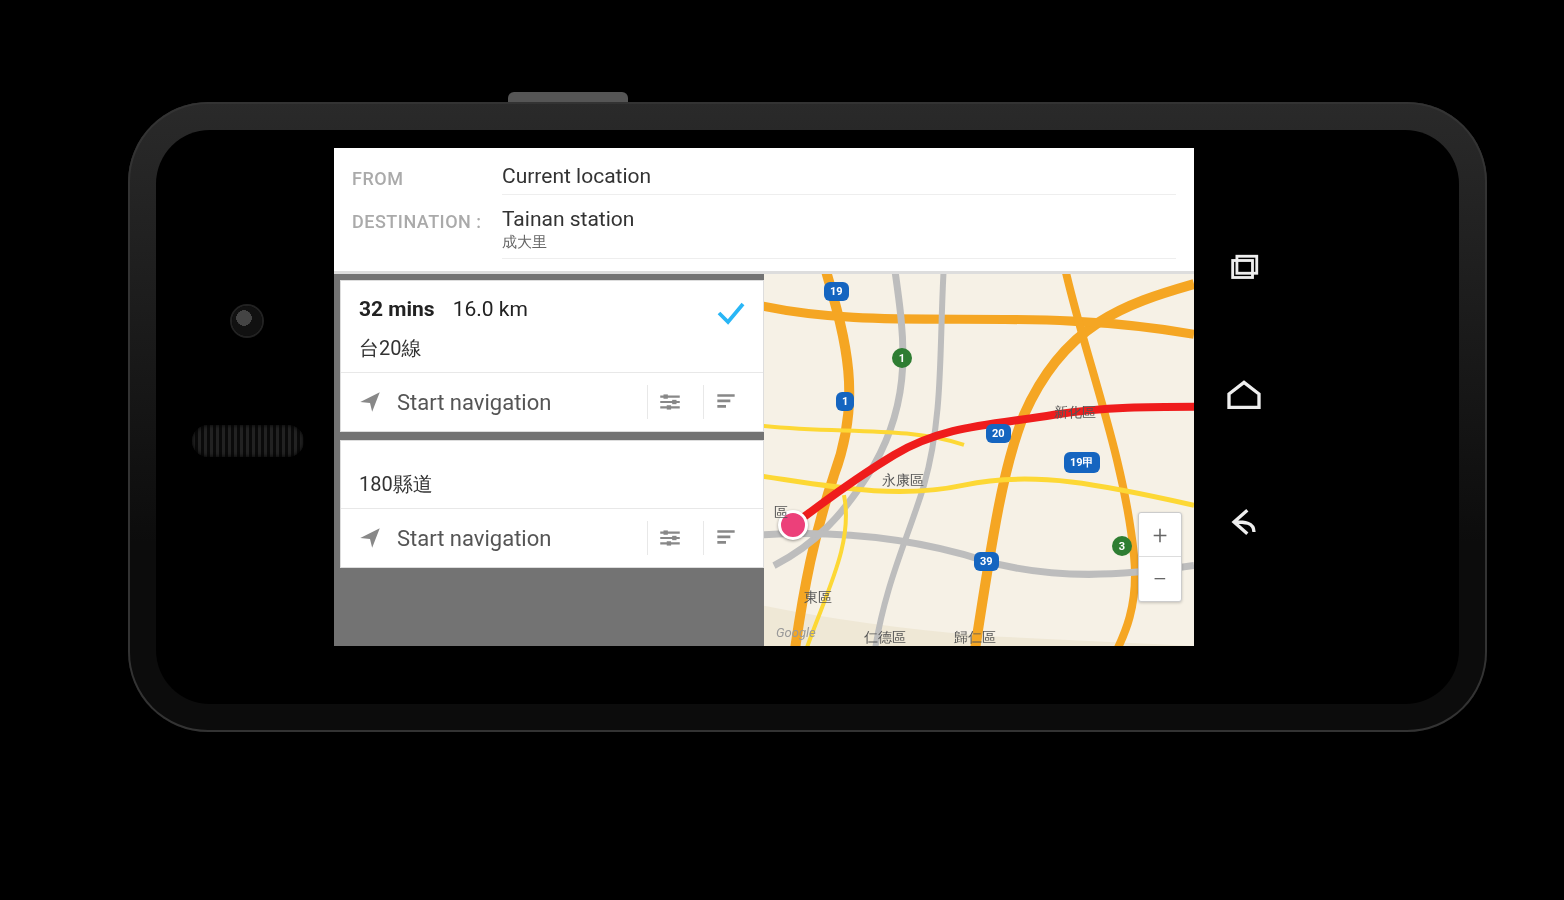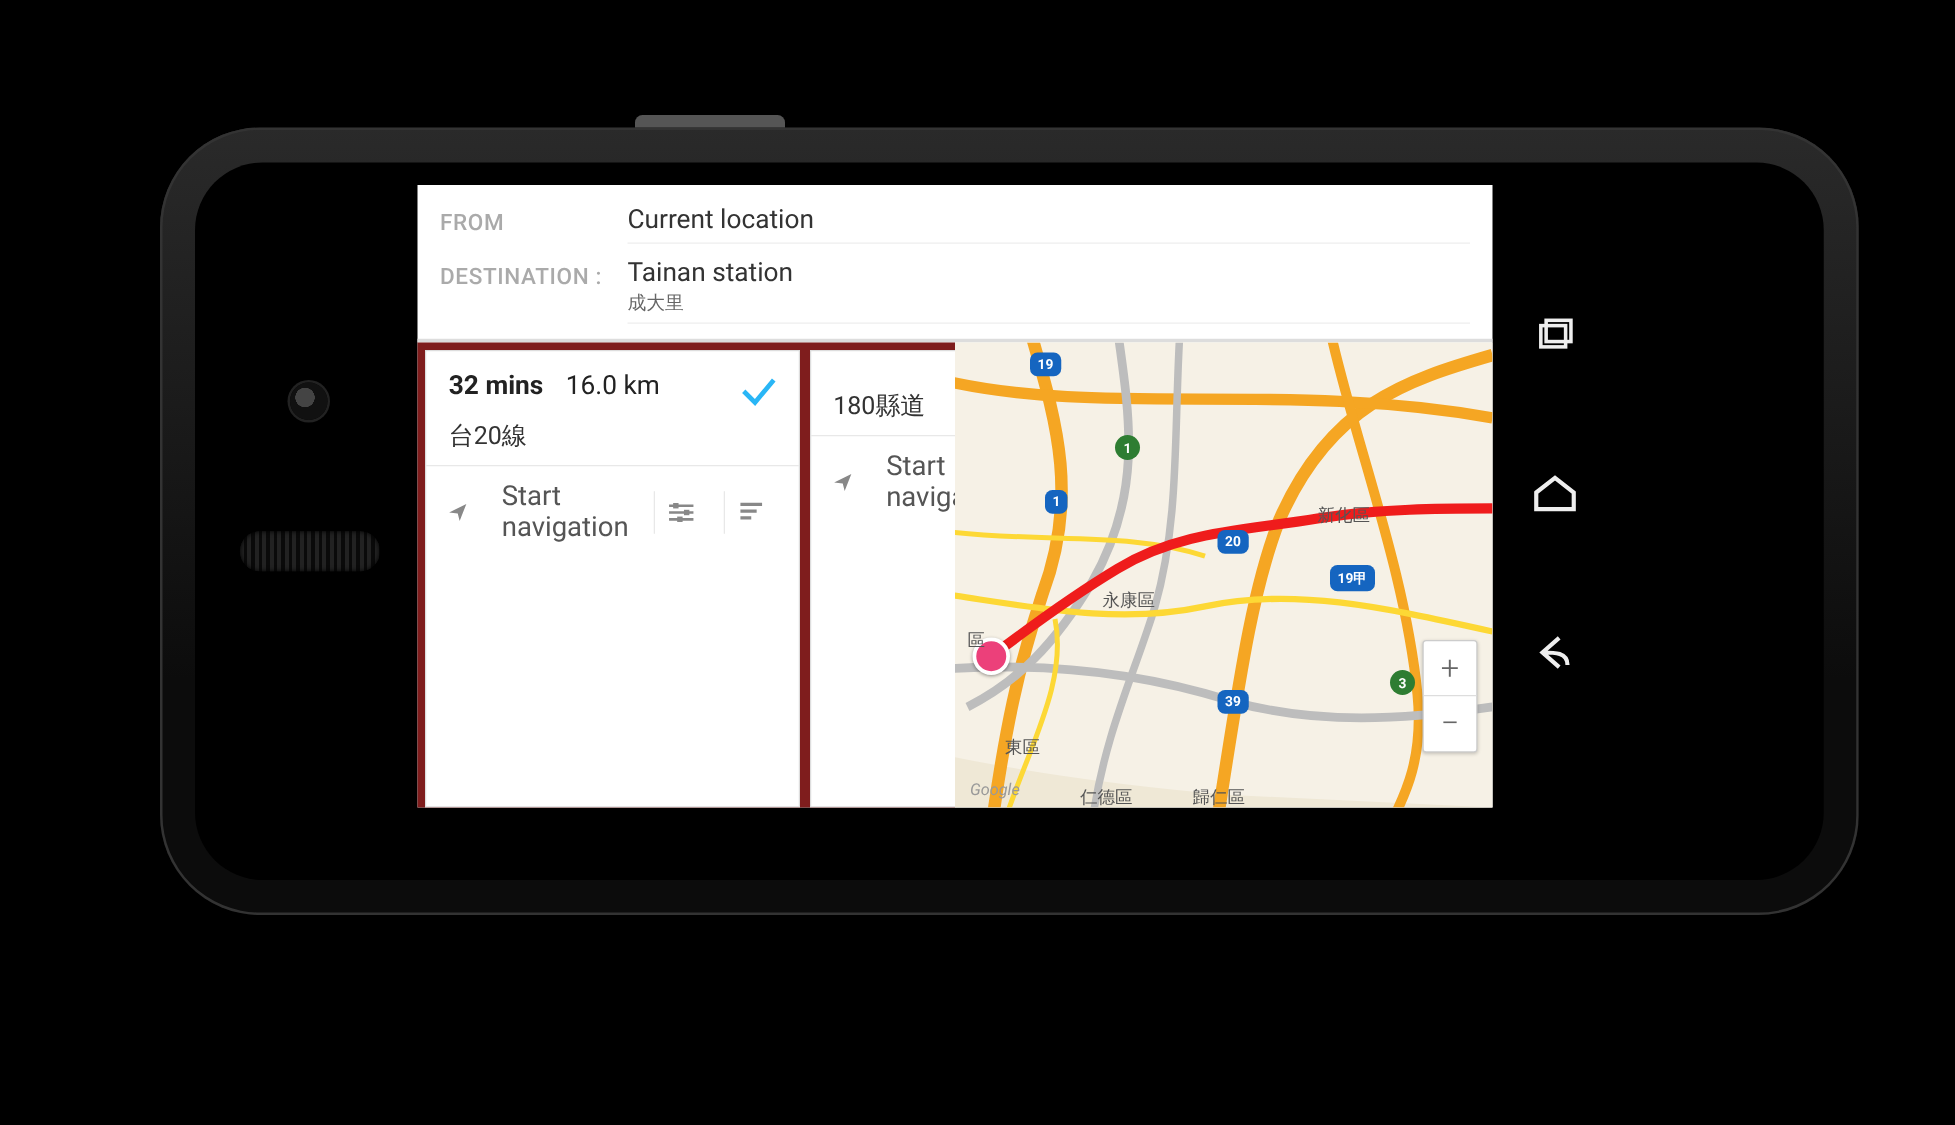--- a/index.html
+++ b/index.html
@@ -14,29 +14,29 @@
     background:repeating-linear-gradient(90deg,#222 0 3px,#0a0a0a 3px 6px);box-shadow:inset 0 0 4px #000}
   .screen{position:absolute;left:178px;top:18px;width:960px;height:498px;background:#000;display:flex}
   .app{width:860px;height:100%;background:#fff;display:flex;flex-direction:column}
   .header{padding:10px 18px 6px;border-bottom:3px solid #ddd}
   .hrow{display:flex;align-items:flex-start;padding:6px 0}
   .hlabel{width:150px;color:#aaa;font-size:18px;font-weight:500;letter-spacing:.5px;padding-top:4px}
   .hval{flex:1;border-bottom:1px solid #eee;padding-bottom:6px}
   .hval .main{font-size:21px;color:#333}
   .hval .sub{font-size:15px;color:#666;margin-top:2px}
   .body{flex:1;display:flex;min-height:0}
-  .routes{width:430px;background:#7f1d1d;padding:6px 0 0 6px;overflow:hidden;display:flex;flex-direction:row;gap:8px}
+  .routes{width:430px;background:#737373;padding:6px 0 0 6px;overflow:hidden;display:flex;flex-direction:column;gap:8px}
   .card{background:#fff;border:1px solid #ddd}
   .cardtop{padding:16px 18px 10px;position:relative}
   .timing{font-size:21px;color:#222}
   .timing b{font-weight:700;margin-right:18px}
   .via{font-size:20px;color:#333;margin-top:14px}
   .check{position:absolute;right:14px;top:14px;color:#29b6f6}
   .nav{display:flex;align-items:center;border-top:1px solid #e8e8e8;padding:12px 16px;gap:12px}
-  .nav .go{display:flex;align-items:center;gap:26px;flex:1;font-size:22px;color:#555}
+  .nav .go{display:flex;align-items:center;gap:14px;flex:1;font-size:22px;color:#555}
   .iconbtn{width:44px;display:flex;align-items:center;justify-content:center;color:#888;border-left:1px solid #e8e8e8;height:34px}
   .map{flex:1;position:relative;background:#f7f2e8;overflow:hidden}
   .zoom{position:absolute;right:12px;bottom:44px;width:44px;background:#fff;border:1px solid #ccc;border-radius:3px;box-shadow:0 1px 3px rgba(0,0,0,.2)}
   .zoom div{height:44px;display:flex;align-items:center;justify-content:center;font-size:26px;color:#666;font-weight:300}
   .zoom div:first-child{border-bottom:1px solid #ddd}
   .attr{position:absolute;left:12px;bottom:6px;font-size:13px;color:#999;font-style:italic}
   .pin{position:absolute;width:30px;height:30px;border-radius:50%;background:#ec407a;border:3px solid #fff;box-shadow:0 1px 3px rgba(0,0,0,.4)}
   .lbl{position:absolute;font-size:14px;color:#555;white-space:nowrap}
   .shield{position:absolute;font-size:11px;color:#fff;font-weight:700;padding:3px 6px;border-radius:6px}
   .shield.blue{background:#1565c0}
@@ -159,21 +159,21 @@
                 <div class="lbl" style="left: 118px; top: 198px;">永康區</div>
                 <div class="lbl" style="left: 10px; top: 230px;">區</div>
                 <div class="lbl" style="left: 40px; top: 315px;">東區</div>
                 <div class="lbl" style="left: 100px; top: 355px;">仁德區</div>
                 <div class="lbl" style="left: 190px; top: 355px;">歸仁區</div>
               </div>
             <div id="mapshields">
                 <div class="shield blue" style="left: 60px; top: 8px;">19</div>
                 <div class="shield green" style="left: 128px; top: 74px;">1</div>
                 <div class="shield blue" style="left: 72px; top: 118px;">1</div>
-                <div class="shield blue" style="left: 210px; top: 150px;">20</div>
+                <div class="shield blue" style="left: 222px; top: 150px;">20</div>
                 <div class="shield blue" style="left: 300px; top: 178px;">19甲</div>
                 <div class="shield blue" style="left: 210px; top: 278px;">39</div>
                 <div class="shield green" style="left: 348px; top: 262px;">3</div>
               </div>
             <div class="zoom">
               <div>+</div>
               <div>−</div>
             </div>
             <div class="attr">Google</div>
           </div>

